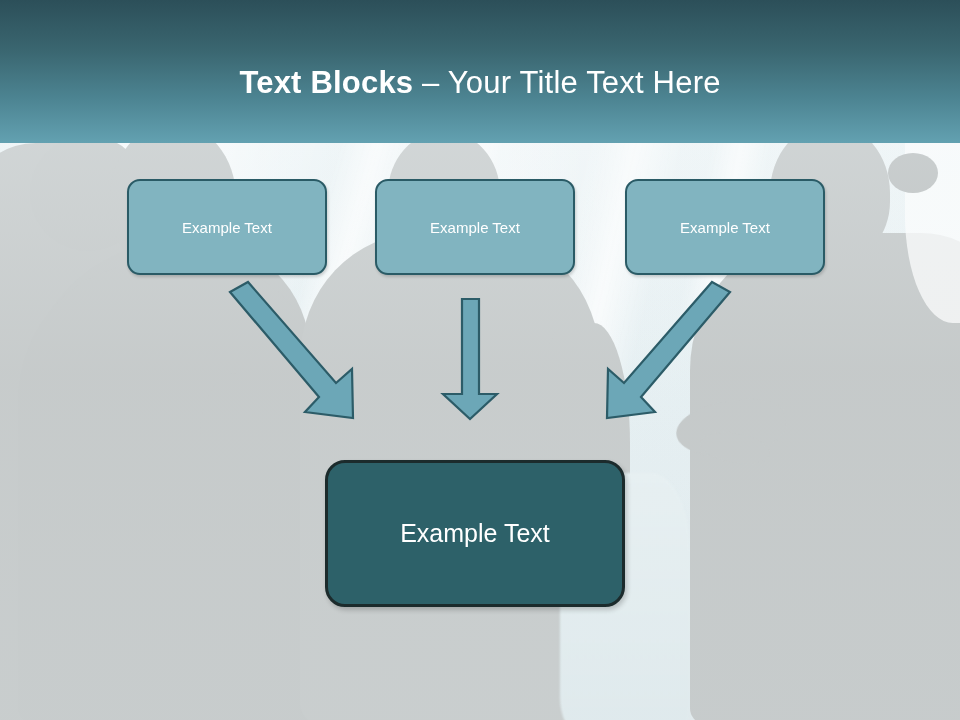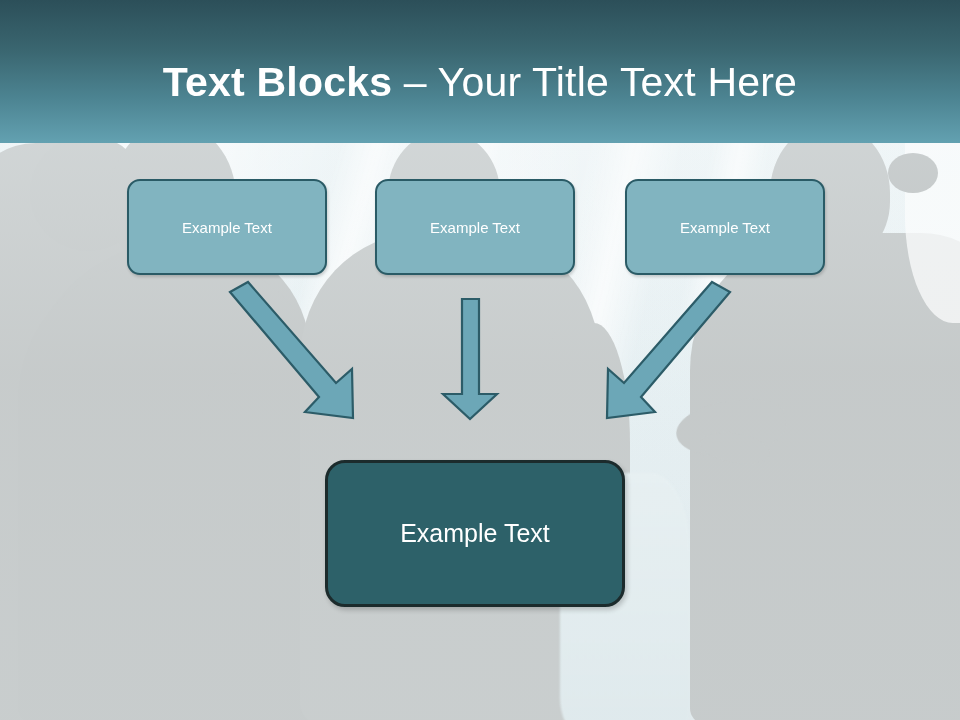--- a/index.html
+++ b/index.html
@@ -190,21 +190,21 @@
     left: 0; top: 0;
     width: 960px;
     height: 143px;
     background: linear-gradient(180deg, #2c4f59 0%, #3a6670 35%, #4d8593 70%, #63a1b1 100%);
     display: flex;
     align-items: center;
     justify-content: center;
   }
   .slide-title {
     color: #ffffff;
-    font-size: 41px;
+    font-size: 31px;
     letter-spacing: .2px;
     white-space: nowrap;
     margin-top: 22px;
   }
   .slide-title .title-strong { font-weight: bold; }
   .slide-title .title-rest   { font-weight: normal; }
 
   
   .tbox {
     position: absolute;

